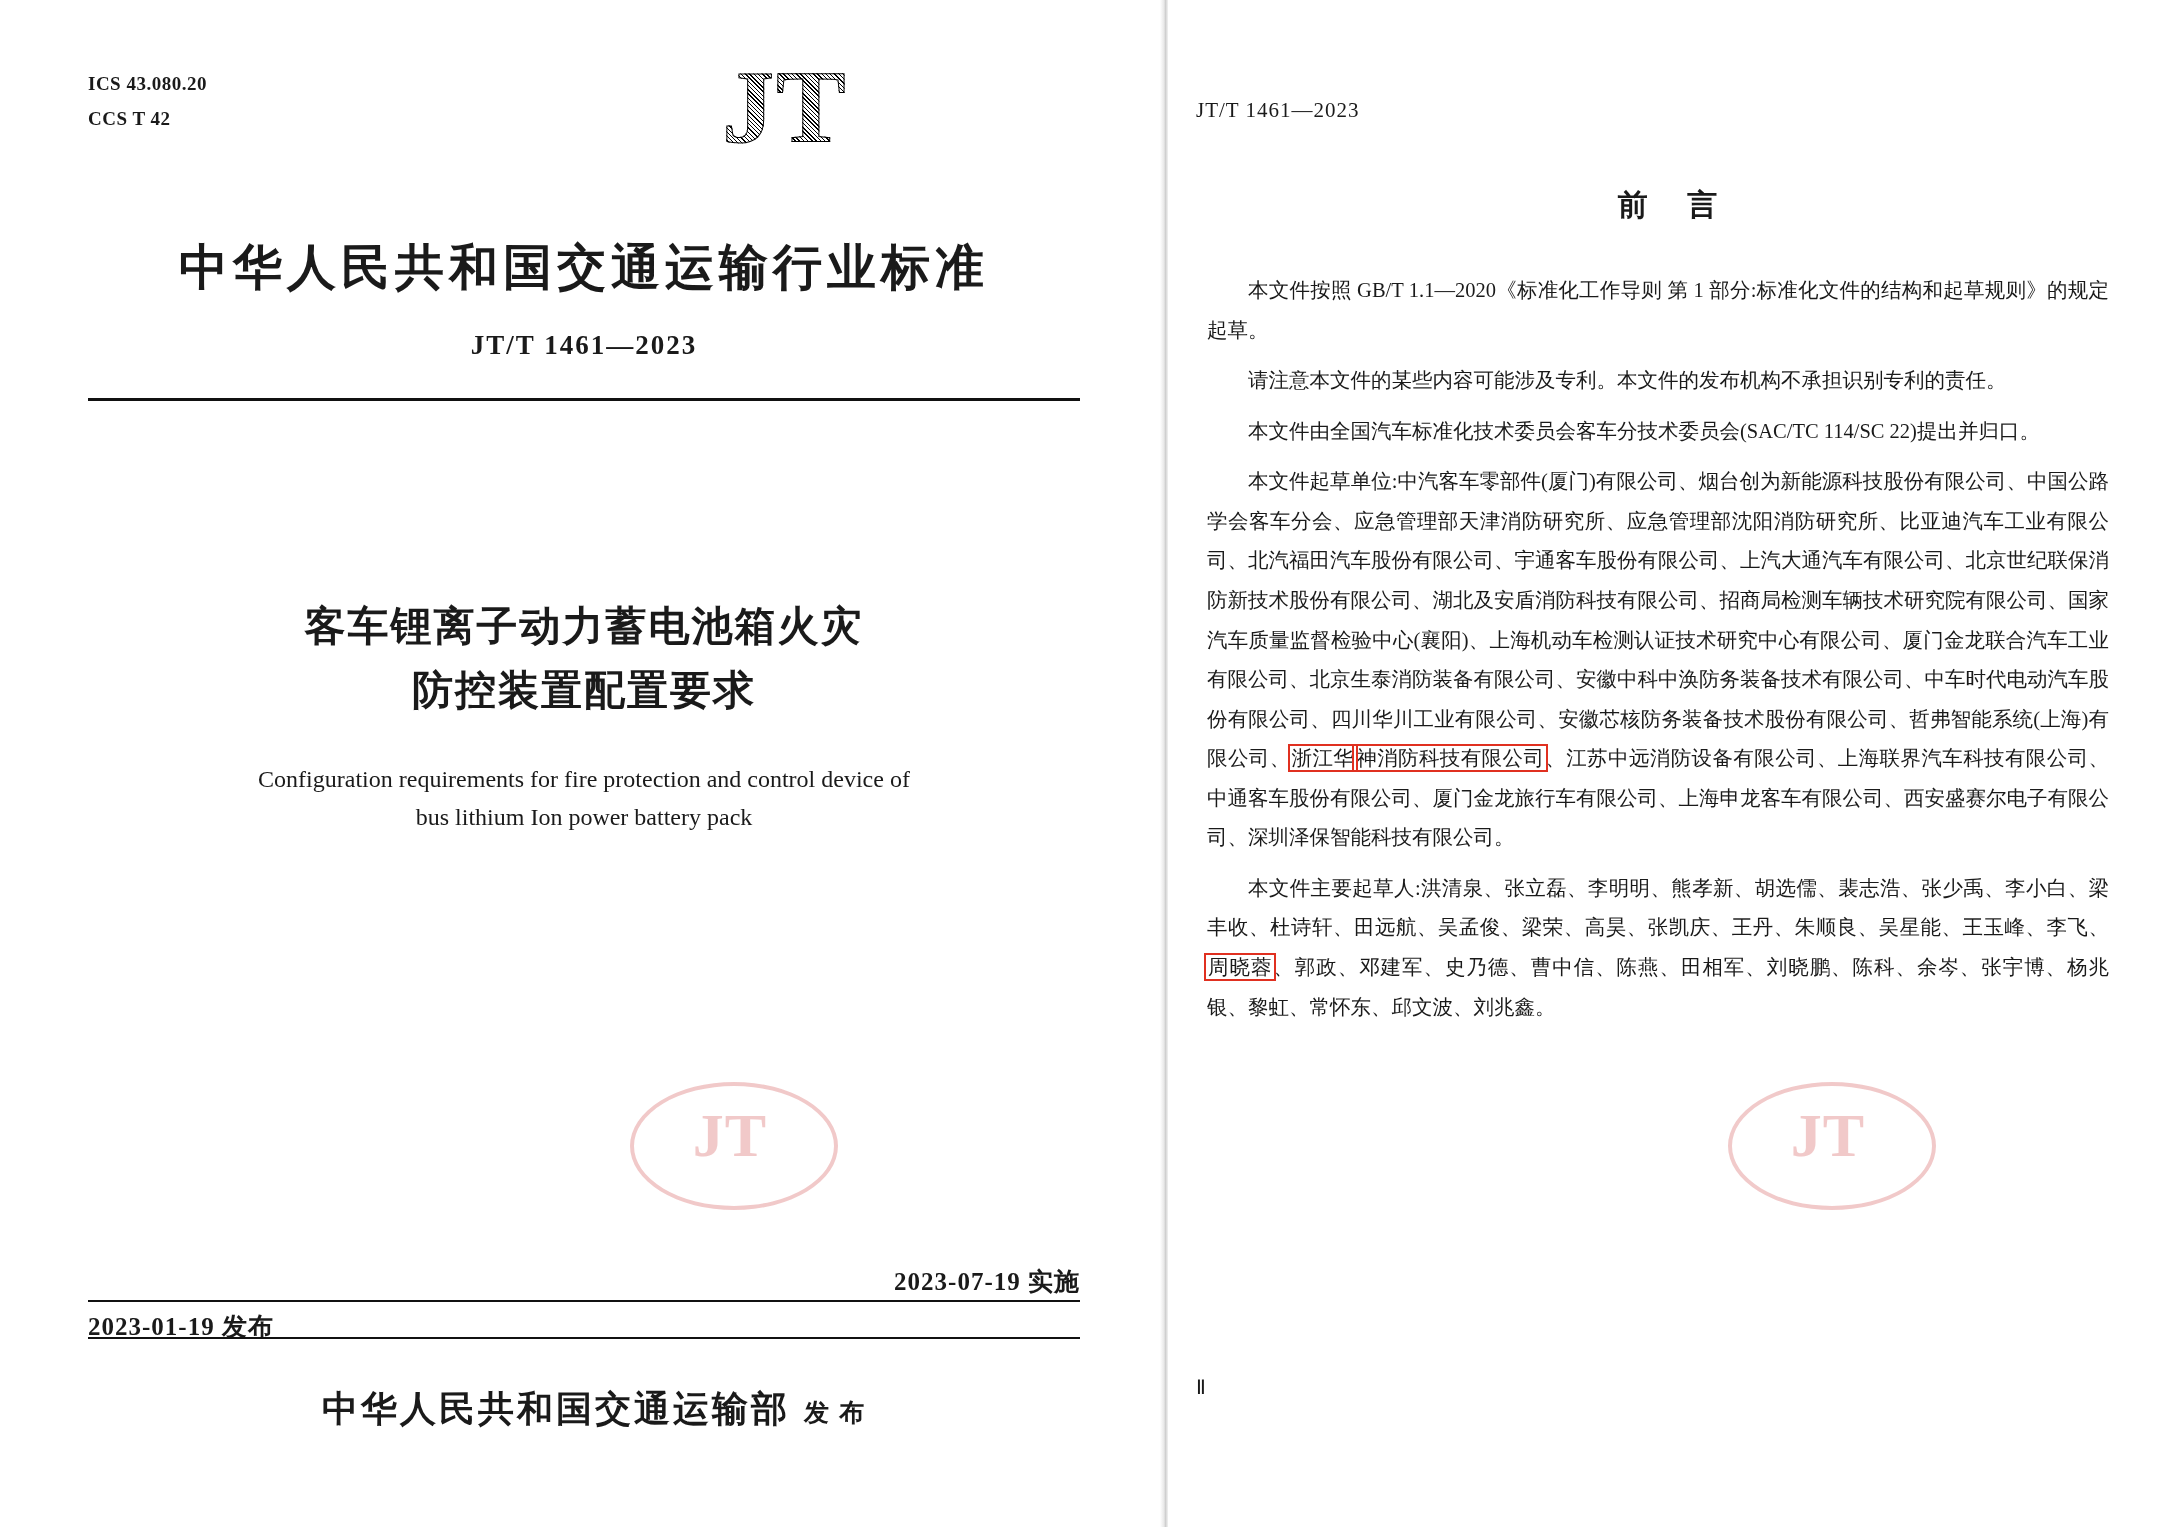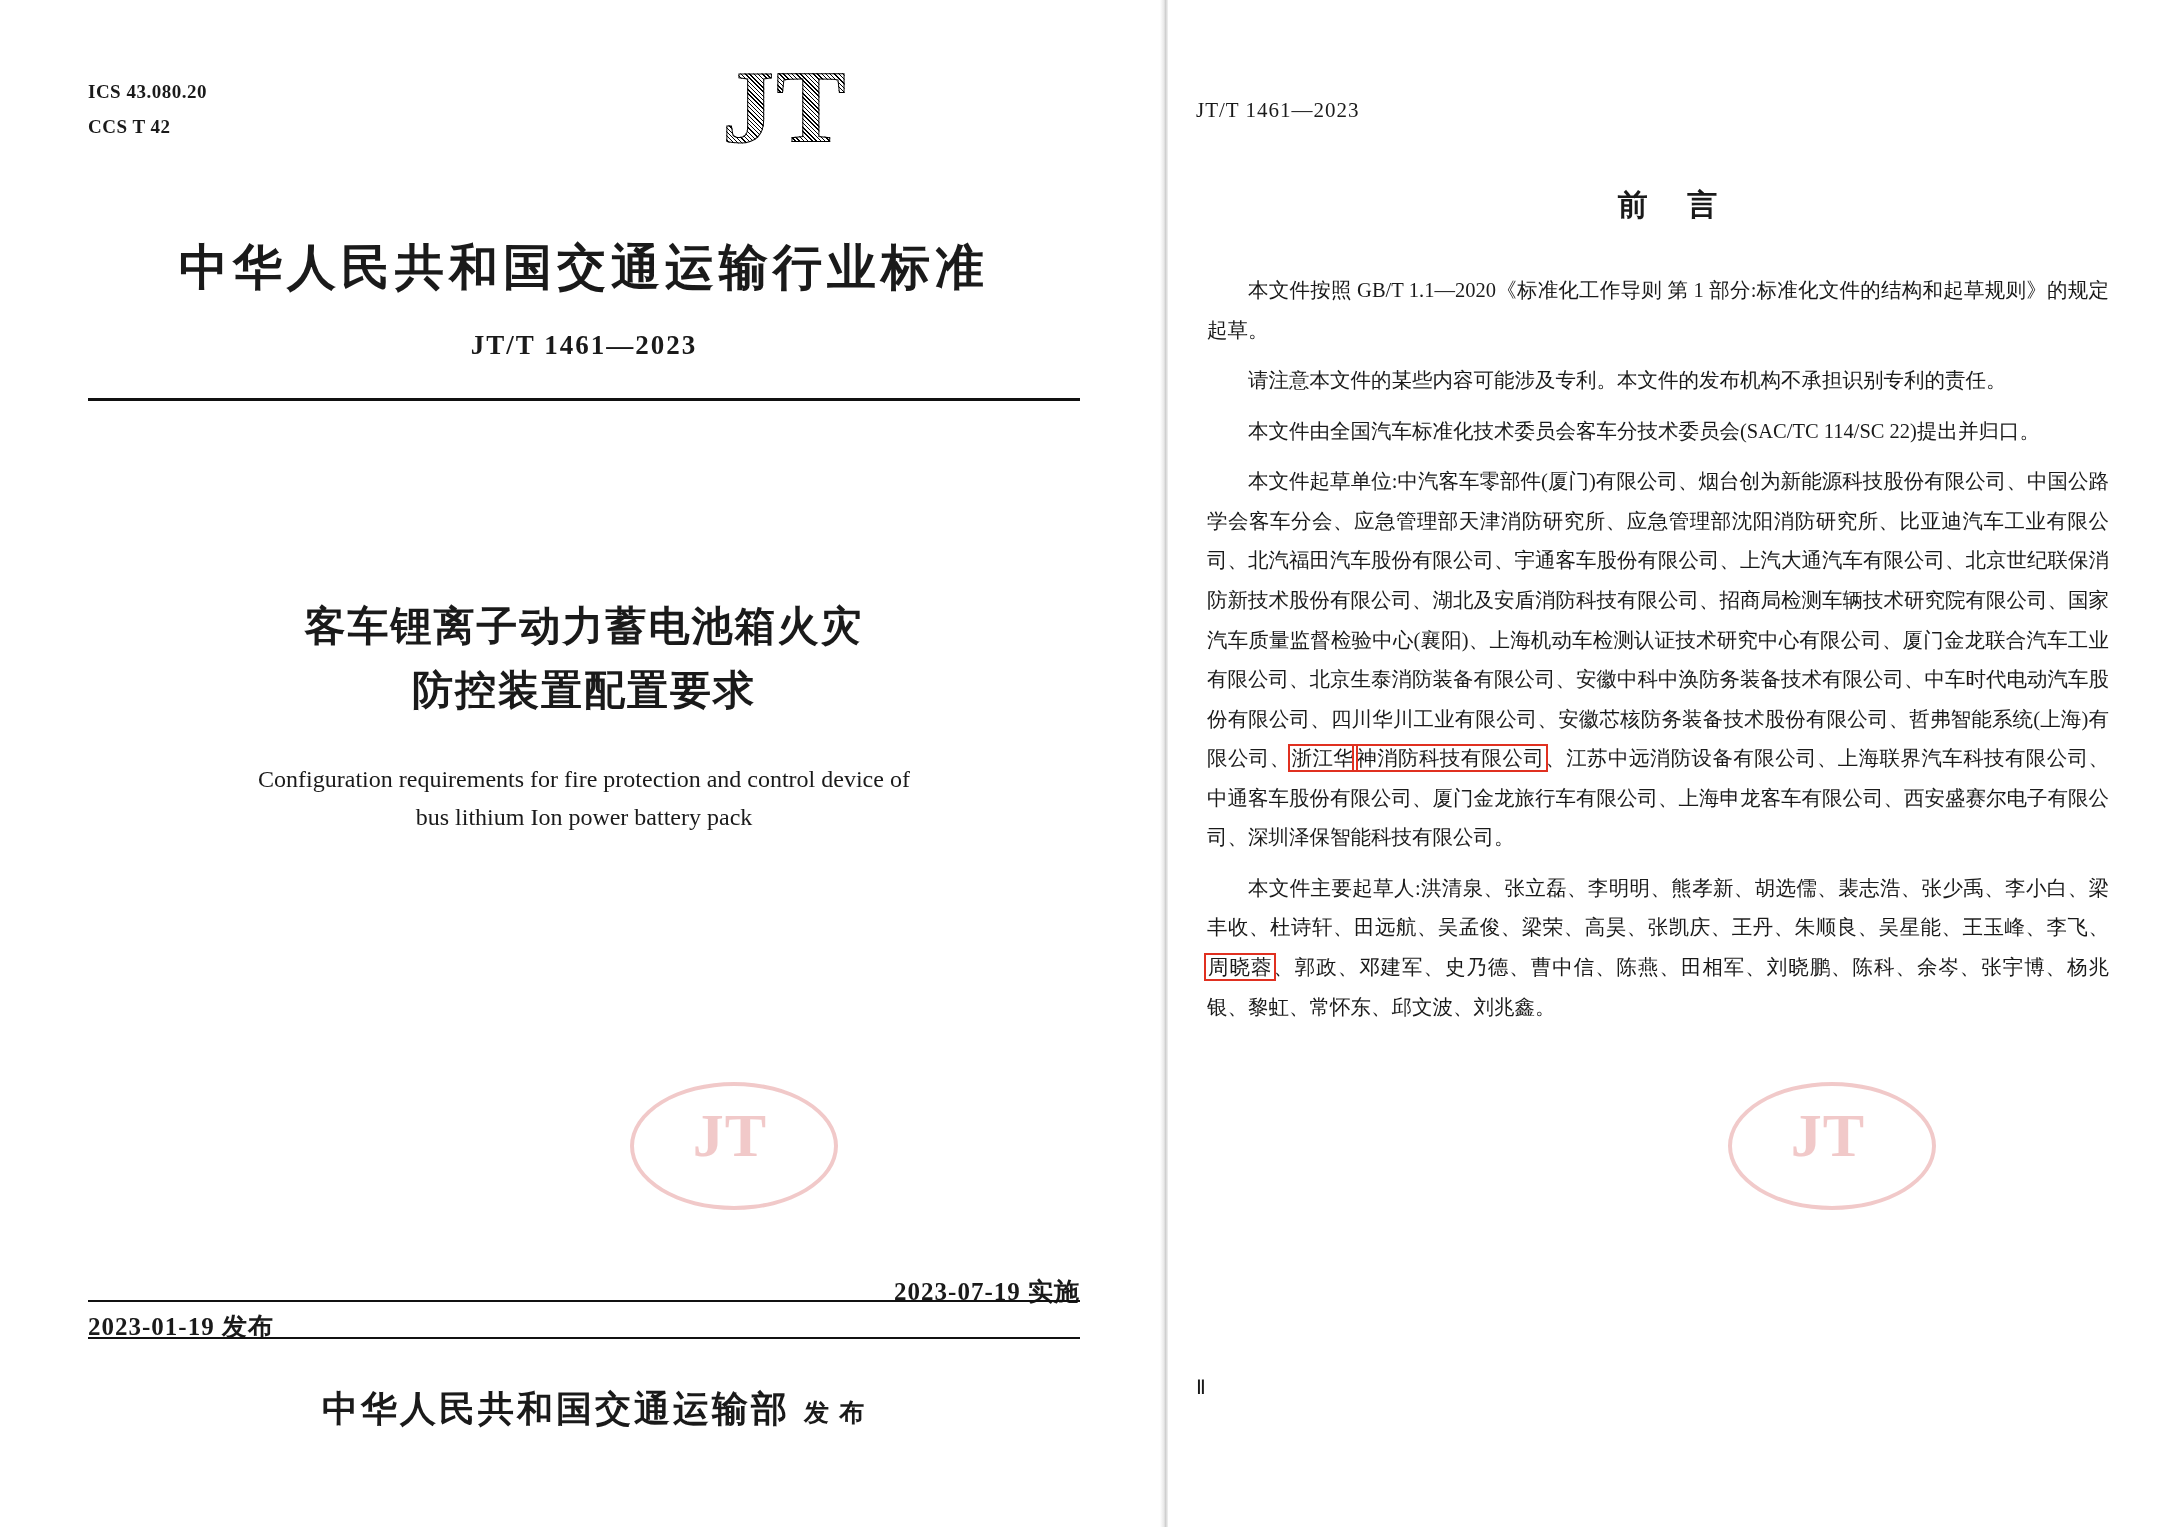--- a/index.html
+++ b/index.html
@@ -40,21 +40,21 @@
     top: 0;
     width: 10px;
     height: 1527px;
     background: linear-gradient(to right, #ffffff 0%, #e8e8e8 40%, #cfcfcf 55%, #f2f2f2 80%, #ffffff 100%);
   }
 
   
   .ics-block {
     position: absolute;
     left: 88px;
-    top: 74px;
+    top: 66px;
     line-height: 1.85;
     font-size: 19px;
     font-weight: bold;
     font-family: "Liberation Serif", serif;
     letter-spacing: 0.5px;
   }
   .jt-logo {
     position: absolute;
     left: 660px;
     top: 55px;
@@ -177,21 +177,20 @@
     letter-spacing: 1px;
     margin-top: 45px;
   }
   .impl-date {
     position: absolute;
     right: 88px;
     top: 1265px;
     font-size: 25px;
     font-weight: bold;
     letter-spacing: 1px;
-    margin-top: 10px;
   }
   .issuer {
     position: absolute;
     left: 0;
     right: 0;
     top: 1385px;
     text-align: center;
     font-size: 36px;
     font-weight: bold;
     letter-spacing: 3px;

